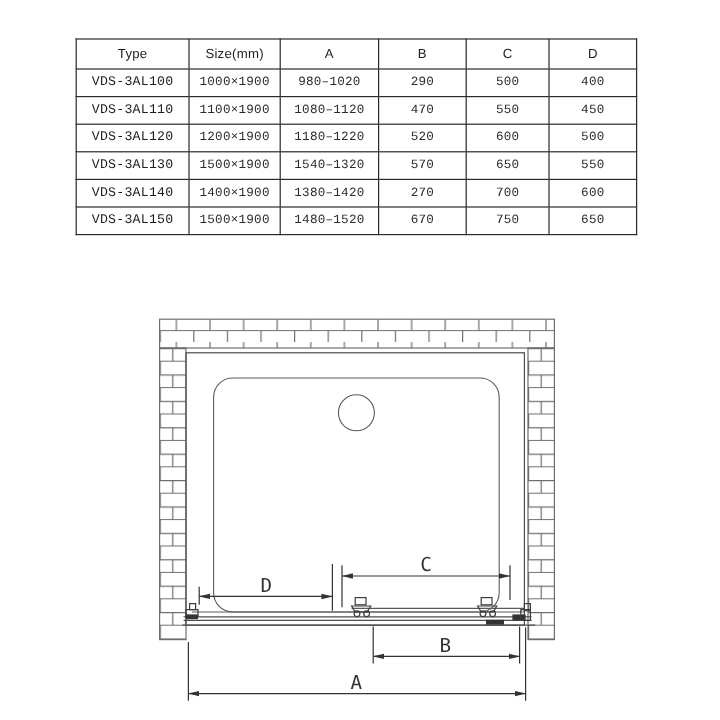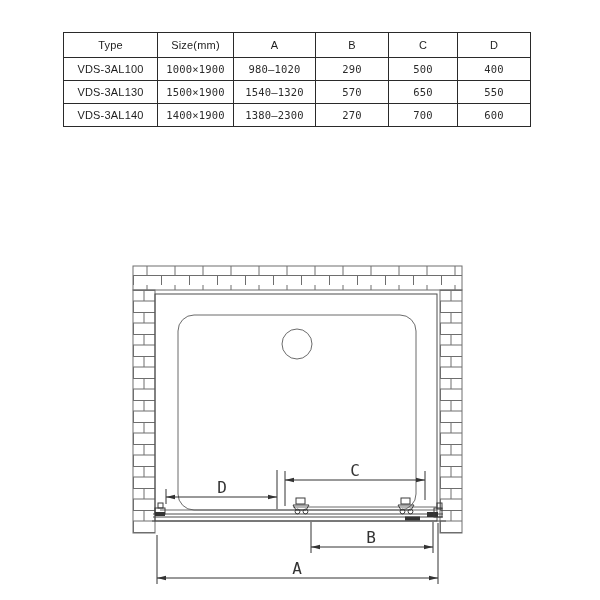--- a/index.html
+++ b/index.html
@@ -13,21 +13,21 @@
     border-collapse:collapse;table-layout:fixed;
     font-size:11px;color:#1d1d1d;
   }
   table.spec th,table.spec td{
     border:1.2px solid #2a2a2a;
     text-align:center;vertical-align:middle;
     padding:0;font-weight:400;
     letter-spacing:.2px;
   }
   table.spec thead th{height:24px;}
-  table.spec tbody td{height:22px;}
+  table.spec tbody td{height:22px;font-family:Liberation Mono, monospace;}
   td.num{font-family:"DejaVu Sans Mono","Liberation Mono",monospace;font-size:10.5px;color:#2b2b2b;}
   
   svg.draw{position:absolute;left:0;top:0;}
   .outline{stroke:#4d4d4d;stroke-width:1;fill:none;}
   .thin{stroke:#5a5a5a;stroke-width:.9;fill:none;}
   .brickEdge{stroke:#6e6e6e;stroke-width:1;}
   .dim line,.dim path.ext{stroke:#333;stroke-width:1;fill:none;}
   .dim text{
     font-family:"DejaVu Sans Mono","Liberation Mono",monospace;
     font-size:16px;fill:#333;text-anchor:middle;
@@ -62,34 +62,58 @@
     <tbody>
       <tr>
         <td>VDS-3AL100</td>
         <td class="num">1000×1900</td>
         <td class="num">980–1020</td>
         <td class="num">290</td>
         <td class="num">500</td>
         <td class="num">400</td>
       </tr>
       <tr>
+        <td>VDS-3AL110</td>
+        <td class="num">1100×1900</td>
+        <td class="num">1080–1120</td>
+        <td class="num">470</td>
+        <td class="num">550</td>
+        <td class="num">450</td>
+      </tr>
+      <tr>
+        <td>VDS-3AL120</td>
+        <td class="num">1200×1900</td>
+        <td class="num">1180–1220</td>
+        <td class="num">520</td>
+        <td class="num">600</td>
+        <td class="num">500</td>
+      </tr>
+      <tr>
         <td>VDS-3AL130</td>
         <td class="num">1500×1900</td>
         <td class="num">1540–1320</td>
         <td class="num">570</td>
         <td class="num">650</td>
         <td class="num">550</td>
       </tr>
       <tr>
         <td>VDS-3AL140</td>
         <td class="num">1400×1900</td>
-        <td class="num">1380–2300</td>
+        <td class="num">1380–1420</td>
         <td class="num">270</td>
         <td class="num">700</td>
         <td class="num">600</td>
+      </tr>
+      <tr>
+        <td>VDS-3AL150</td>
+        <td class="num">1500×1900</td>
+        <td class="num">1480–1520</td>
+        <td class="num">670</td>
+        <td class="num">750</td>
+        <td class="num">650</td>
       </tr>
     </tbody>
   </table>
 
   <svg class="draw" width="600" height="600" viewBox="0 0 600 600">
     <defs>
       <marker id="arr" viewBox="0 0 10 6" refX="9.6" refY="3" markerWidth="9.5" markerHeight="5.7" orient="auto-start-reverse">
         <path d="M0 0.6 L10 3 L0 5.4 Z" fill="#333"></path>
       </marker>
       <pattern id="brickTop" x="133" y="266" width="28" height="19" patternUnits="userSpaceOnUse">

